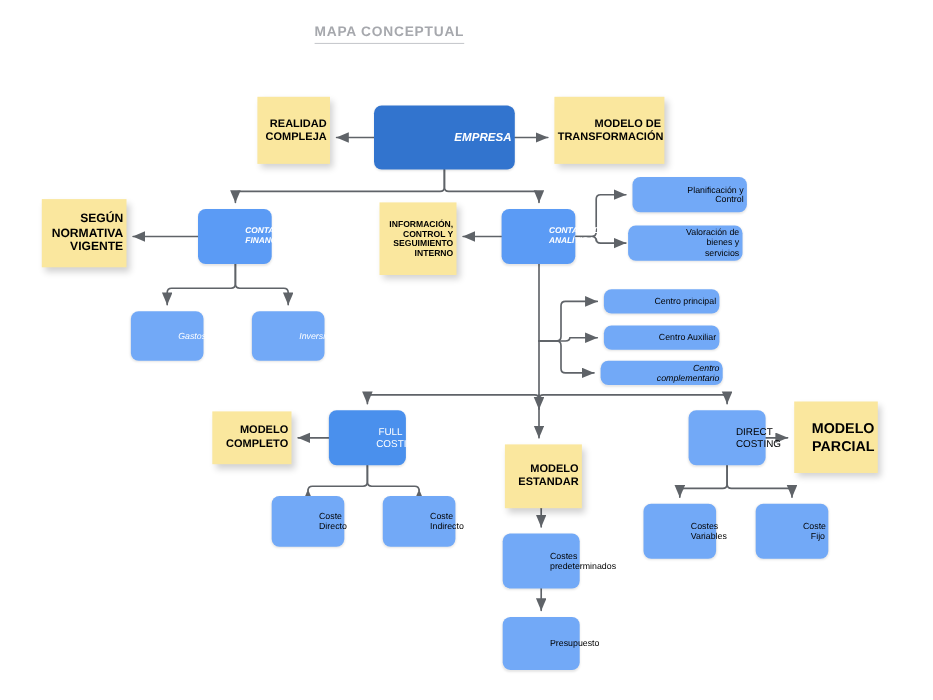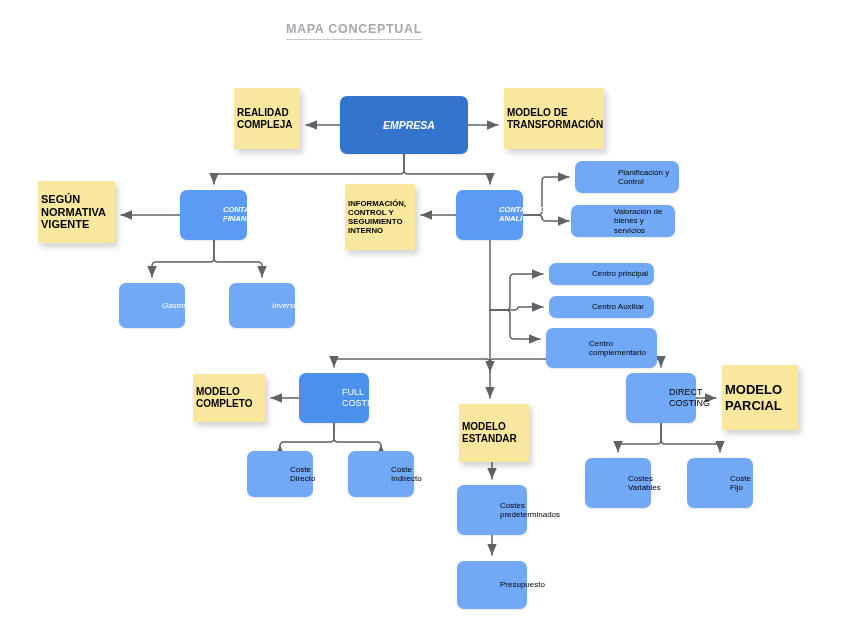--- a/index.html
+++ b/index.html
@@ -24,21 +24,21 @@
     width: 848px;
     height: 636px;
     pointer-events: none;
   }
   .node {
     position: absolute;
     box-sizing: border-box;
     display: flex;
     align-items: center;
     justify-content: center;
-    text-align: left;
+    text-align: right;
     line-height: 1.18;
     z-index: 2;
   }
   .node .txt {
     display: block;
     width: 100%;
     padding: 0 3px;
     box-sizing: border-box;
     white-space: pre-line;
   }
@@ -204,21 +204,21 @@
   </div>
 
   <div class="node blue" style="left:549px;top:263px;width:105px;height:22px;font-size:8px;">
     <span class="txt">Centro principal</span>
   </div>
 
   <div class="node blue" style="left:549px;top:296px;width:105px;height:22px;font-size:8px;">
     <span class="txt">Centro Auxiliar</span>
   </div>
 
-  <div class="node blue" style="left:546px;top:328px;width:111px;height:40px;font-size:8px;">
+  <div class="node blue" style="left:546px;top:328px;width:111px;height:22px;font-size:8px;font-style:italic;">
     <span class="txt">Centro complementario</span>
   </div>
 
   <div class="node sticky" style="left:193px;top:374px;width:72px;height:48px;font-size:10px;">
     <span class="txt">MODELO
 COMPLETO</span>
   </div>
 
   <div class="node blue blue-mid" style="left:299px;top:373px;width:70px;height:50px;font-size:9px;">
     <span class="txt">FULL

